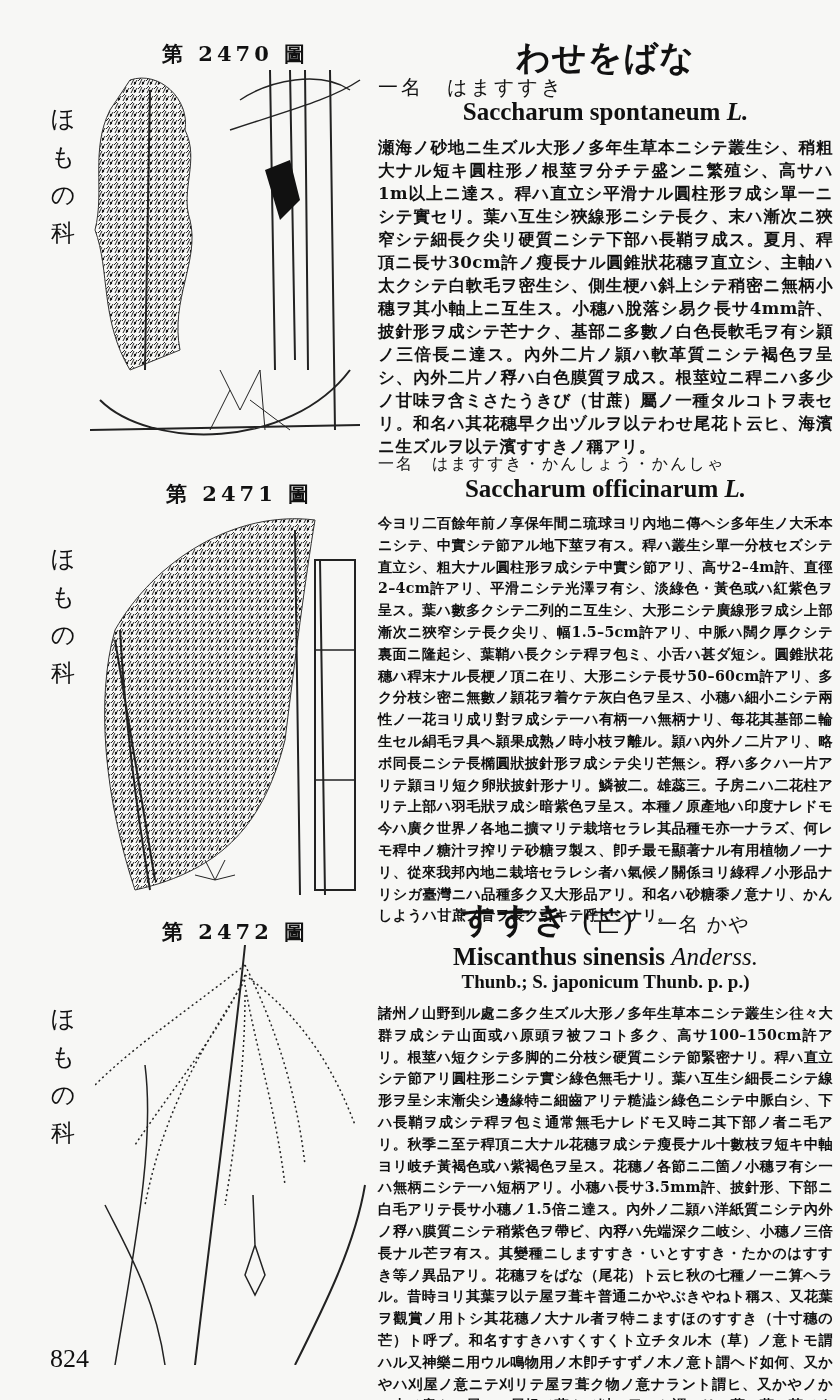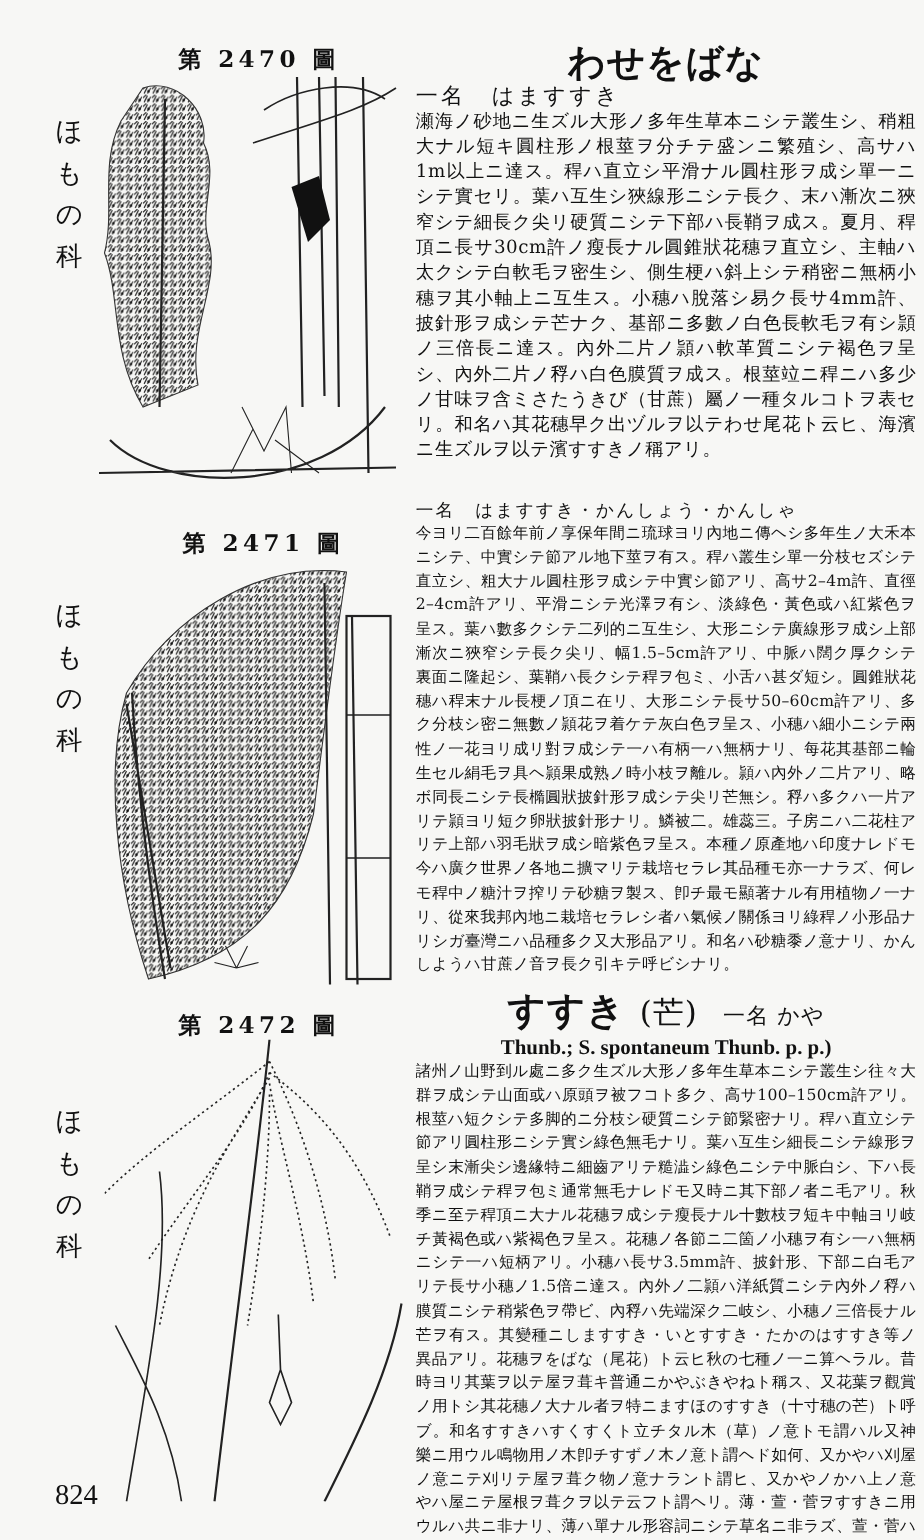--- a/index.html
+++ b/index.html
@@ -10,21 +10,21 @@
     .fig-label { position: absolute; font-size: 21px; font-weight: bold; letter-spacing: 4px; }
     .family { position: absolute; font-size: 24px; line-height: 38px; width: 30px; text-align: center; }
     .plate { position: absolute; }
     .entry { position: absolute; left: 378px; width: 455px; }
     .jp-name { text-align: center; font-size: 34px; font-weight: bold; line-height: 38px; letter-spacing: 1px; }
     .jp-name .kanji { font-weight: normal; font-size: 28px; }
     .alias { text-align: left; font-size: 20px; line-height: 22px; letter-spacing: 3px; }
     .sci { text-align: center; font-family: "Liberation Serif", serif; font-size: 25px; font-weight: bold; line-height: 28px; }
     .sci i { font-weight: bold; }
     .syn { text-align: center; font-family: "Liberation Serif", serif; font-size: 19px; font-weight: bold; line-height: 22px; }
-    .body-text { font-size: 16.6px; line-height: 23px; text-align: justify; letter-spacing: 0.5px; font-weight: normal; margin-top: 0; }
+    .body-text { font-size: 16.6px; line-height: 23px; text-align: justify; letter-spacing: 0.5px; font-weight: bold; margin-top: 10px; }
     .body-small { font-size: 14.2px; line-height: 21.8px; letter-spacing: 0.3px; }
     .page-num { position: absolute; left: 50px; top: 1344px; font-family: "Liberation Serif", serif; font-size: 26px; font-weight: normal; }
     svg .ink { stroke: #222; fill: none; }
   </style>
 </head>
 <body>
 
 <div class="fig-label" style="left:162px; top:40px;">第 2470 圖</div>
 <div class="fig-label" style="left:166px; top:480px;">第 2471 圖</div>
 <div class="fig-label" style="left:162px; top:918px;">第 2472 圖</div>
@@ -79,31 +79,43 @@
   <path class="ink" d="M20 420 C40 300 60 200 50 120 M70 420 C60 350 30 300 10 260" stroke-width="1.5"></path>
   <path class="ink" d="M200 420 C230 360 260 300 270 240" stroke-width="2"></path>
   <path class="ink" d="M150 330 L160 300 L170 330 L160 350 Z M160 300 L158 250" stroke-width="1.5"></path>
 </svg>
 
 <div class="entry" style="top:38px;">
   <div class="jp-name">
     <span>わせをばな</span>
   </div>
   <div class="alias">一名　はますすき</div>
+  <div class="sci">
+    <span>Saccharum spontaneum</span>
+    <i>L.</i>
+  </div>
   <div class="body-text">瀬海ノ砂地ニ生ズル大形ノ多年生草本ニシテ叢生シ、稍粗大ナル短キ圓柱形ノ根莖ヲ分チテ盛ンニ繁殖シ、高サハ1m以上ニ達ス。稈ハ直立シ平滑ナル圓柱形ヲ成シ單一ニシテ實セリ。葉ハ互生シ狹線形ニシテ長ク、末ハ漸次ニ狹窄シテ細長ク尖リ硬質ニシテ下部ハ長鞘ヲ成ス。夏月、稈頂ニ長サ30cm許ノ瘦長ナル圓錐狀花穗ヲ直立シ、主軸ハ太クシテ白軟毛ヲ密生シ、側生梗ハ斜上シテ稍密ニ無柄小穗ヲ其小軸上ニ互生ス。小穗ハ脫落シ易ク長サ4mm許、披針形ヲ成シテ芒ナク、基部ニ多數ノ白色長軟毛ヲ有シ頴ノ三倍長ニ達ス。內外二片ノ頴ハ軟革質ニシテ褐色ヲ呈シ、內外二片ノ稃ハ白色膜質ヲ成ス。根莖竝ニ稈ニハ多少ノ甘味ヲ含ミさたうきび（甘蔗）屬ノ一種タルコトヲ表セリ。和名ハ其花穗早ク出ヅルヲ以テわせ尾花ト云ヒ、海濱ニ生ズルヲ以テ濱すすきノ稱アリ。</div>
 </div>
 
 <div class="entry" style="top:453px;">
   <div class="alias" style="font-size:16px; letter-spacing:2px;">一名　はますすき・かんしょう・かんしゃ</div>
+  <div class="sci">
+    <span>Saccharum officinarum</span>
+    <i>L.</i>
+  </div>
   <div class="body-text body-small">今ヨリ二百餘年前ノ享保年間ニ琉球ヨリ內地ニ傳ヘシ多年生ノ大禾本ニシテ、中實シテ節アル地下莖ヲ有ス。稈ハ叢生シ單一分枝セズシテ直立シ、粗大ナル圓柱形ヲ成シテ中實シ節アリ、高サ2–4m許、直徑2–4cm許アリ、平滑ニシテ光澤ヲ有シ、淡綠色・黃色或ハ紅紫色ヲ呈ス。葉ハ數多クシテ二列的ニ互生シ、大形ニシテ廣線形ヲ成シ上部漸次ニ狹窄シテ長ク尖リ、幅1.5–5cm許アリ、中脈ハ闊ク厚クシテ裏面ニ隆起シ、葉鞘ハ長クシテ稈ヲ包ミ、小舌ハ甚ダ短シ。圓錐狀花穗ハ稈末ナル長梗ノ頂ニ在リ、大形ニシテ長サ50–60cm許アリ、多ク分枝シ密ニ無數ノ頴花ヲ着ケテ灰白色ヲ呈ス、小穗ハ細小ニシテ兩性ノ一花ヨリ成リ對ヲ成シテ一ハ有柄一ハ無柄ナリ、每花其基部ニ輪生セル絹毛ヲ具ヘ頴果成熟ノ時小枝ヲ離ル。頴ハ內外ノ二片アリ、略ボ同長ニシテ長橢圓狀披針形ヲ成シテ尖リ芒無シ。稃ハ多クハ一片アリテ頴ヨリ短ク卵狀披針形ナリ。鱗被二。雄蕊三。子房ニハ二花柱アリテ上部ハ羽毛狀ヲ成シ暗紫色ヲ呈ス。本種ノ原產地ハ印度ナレドモ今ハ廣ク世界ノ各地ニ擴マリテ栽培セラレ其品種モ亦一ナラズ、何レモ稈中ノ糖汁ヲ搾リテ砂糖ヲ製ス、卽チ最モ顯著ナル有用植物ノ一ナリ、從來我邦內地ニ栽培セラレシ者ハ氣候ノ關係ヨリ綠稈ノ小形品ナリシガ臺灣ニハ品種多ク又大形品アリ。和名ハ砂糖黍ノ意ナリ、かんしようハ甘蔗ノ音ヲ長ク引キテ呼ビシナリ。</div>
 </div>
 
 <div class="entry" style="top:900px;">
   <div class="jp-name">
     <span>すすき</span>
     <span class="kanji">(芒)</span>
     <span class="kanji" style="font-size:20px; margin-left:10px;">一名 かや</span>
   </div>
-  <div class="syn">Thunb.; S. spontaneum Thunb. p. p.)</div>
+  <div class="sci">
+    <span>Miscanthus sinensis</span>
+    <i style="font-weight:normal;">Anderss.</i>
+  </div>
+  <div class="syn">Thunb.; S. japonicum Thunb. p. p.)</div>
   <div class="body-text body-small">諸州ノ山野到ル處ニ多ク生ズル大形ノ多年生草本ニシテ叢生シ往々大群ヲ成シテ山面或ハ原頭ヲ被フコト多ク、高サ100–150cm許アリ。根莖ハ短クシテ多脚的ニ分枝シ硬質ニシテ節緊密ナリ。稈ハ直立シテ節アリ圓柱形ニシテ實シ綠色無毛ナリ。葉ハ互生シ細長ニシテ線形ヲ呈シ末漸尖シ邊緣特ニ細齒アリテ糙澁シ綠色ニシテ中脈白シ、下ハ長鞘ヲ成シテ稈ヲ包ミ通常無毛ナレドモ又時ニ其下部ノ者ニ毛アリ。秋季ニ至テ稈頂ニ大ナル花穗ヲ成シテ瘦長ナル十數枝ヲ短キ中軸ヨリ岐チ黃褐色或ハ紫褐色ヲ呈ス。花穗ノ各節ニ二箇ノ小穗ヲ有シ一ハ無柄ニシテ一ハ短柄アリ。小穗ハ長サ3.5mm許、披針形、下部ニ白毛アリテ長サ小穗ノ1.5倍ニ達ス。內外ノ二頴ハ洋紙質ニシテ內外ノ稃ハ膜質ニシテ稍紫色ヲ帶ビ、內稃ハ先端深ク二岐シ、小穗ノ三倍長ナル芒ヲ有ス。其變種ニしますすき・いとすすき・たかのはすすき等ノ異品アリ。花穗ヲをばな（尾花）ト云ヒ秋の七種ノ一ニ算ヘラル。昔時ヨリ其葉ヲ以テ屋ヲ葺キ普通ニかやぶきやねト稱ス、又花葉ヲ觀賞ノ用トシ其花穗ノ大ナル者ヲ特ニますほのすすき（十寸穗の芒）ト呼ブ。和名すすきハすくすくト立チタル木（草）ノ意トモ謂ハル又神樂ニ用ウル鳴物用ノ木卽チすずノ木ノ意ト謂ヘド如何、又かやハ刈屋ノ意ニテ刈リテ屋ヲ葺ク物ノ意ナラント謂ヒ、又かやノかハ上ノ意やハ屋ニテ屋根ヲ葺クヲ以テ云フト謂ヘリ。薄・萱・菅ヲすすきニ用ウルハ共ニ非ナリ、薄ハ單ナル形容詞ニシテ草名ニ非ラズ、萱・菅ハ他草ノ名ナリ。</div>
 </div>
 
 <div class="page-num">824</div>
 
 </body></html>

